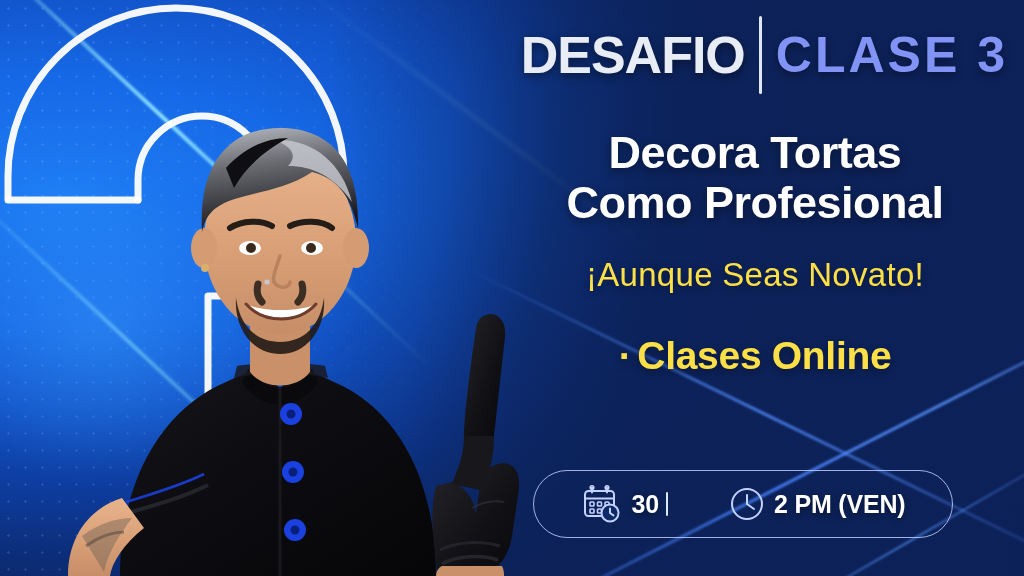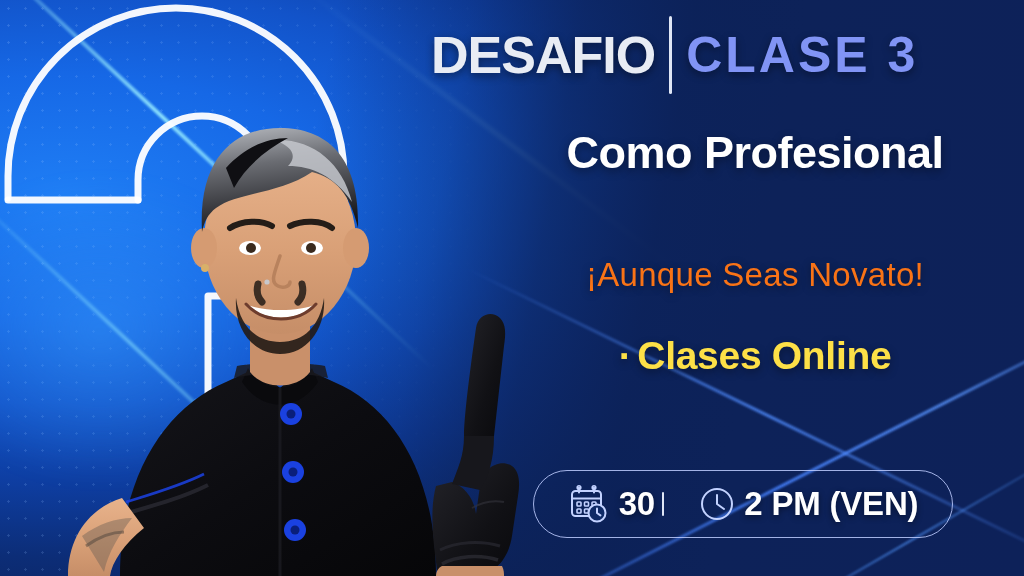--- a/index.html
+++ b/index.html
@@ -123,26 +123,27 @@
     left: 12px;
     bottom: 0;
     width: 560px;
     height: 560px;
   }
   .person svg { width: 100%; height: 100%; display: block; }
 
   
   .headline-row {
     position: absolute;
-    left: 431px;
+    left: 448px;
     top: 16px;
     width: 560px;
     display: flex;
     align-items: center;
     gap: 14px;
+    justify-content: flex-end;
   }
   .brand-stack {
     display: flex;
     flex-direction: column;
     line-height: 0.86;
   }
   .brand-line {
     font-size: 52px;
     font-weight: 900;
     letter-spacing: -1px;
@@ -185,21 +186,21 @@
   }
 
   .novato {
     position: absolute;
     left: 500px;
     top: 256px;
     width: 510px;
     text-align: center;
     font-size: 33px;
     font-weight: 300;
-    color: #f97316;
+    color: #fde047;
     letter-spacing: 0.3px;
     white-space: nowrap;
     text-shadow: 0 2px 8px rgba(0,0,0,0.4);
   }
 
   .bullets {
     position: absolute;
     left: 500px;
     top: 330px;
     width: 510px;
@@ -230,21 +231,21 @@
     justify-content: space-around;
     box-sizing: border-box;
     padding: 0 16px;
   }
   .pill-item {
     display: flex;
     align-items: center;
     gap: 9px;
   }
   .pill-text {
-    font-size: 33px;
+    font-size: 25px;
     font-weight: 800;
     color: #ffffff;
     white-space: nowrap;
     letter-spacing: -0.2px;
     text-shadow: 0 2px 6px rgba(0,0,0,0.45);
     display: flex;
     align-items: center;
     gap: 7px;
   }
   .date-sep {
@@ -381,20 +382,21 @@
 
   <div class="headline-row">
     <div class="brand-stack">
       <div class="brand-line">DESAFIO</div>
     </div>
     <div class="v-divider"></div>
     <div class="clase">CLASE 3</div>
   </div>
 
   <div class="subhead">
+    <div class="subhead-line">Decora Tortas</div>
     <div class="subhead-line">Como Profesional</div>
   </div>
 
   <div class="novato">¡Aunque Seas Novato!</div>
 
   <div class="bullets">
     <div class="bullet">
       <span class="dot">·</span><span>Clases Online</span>
     </div>
   </div>

